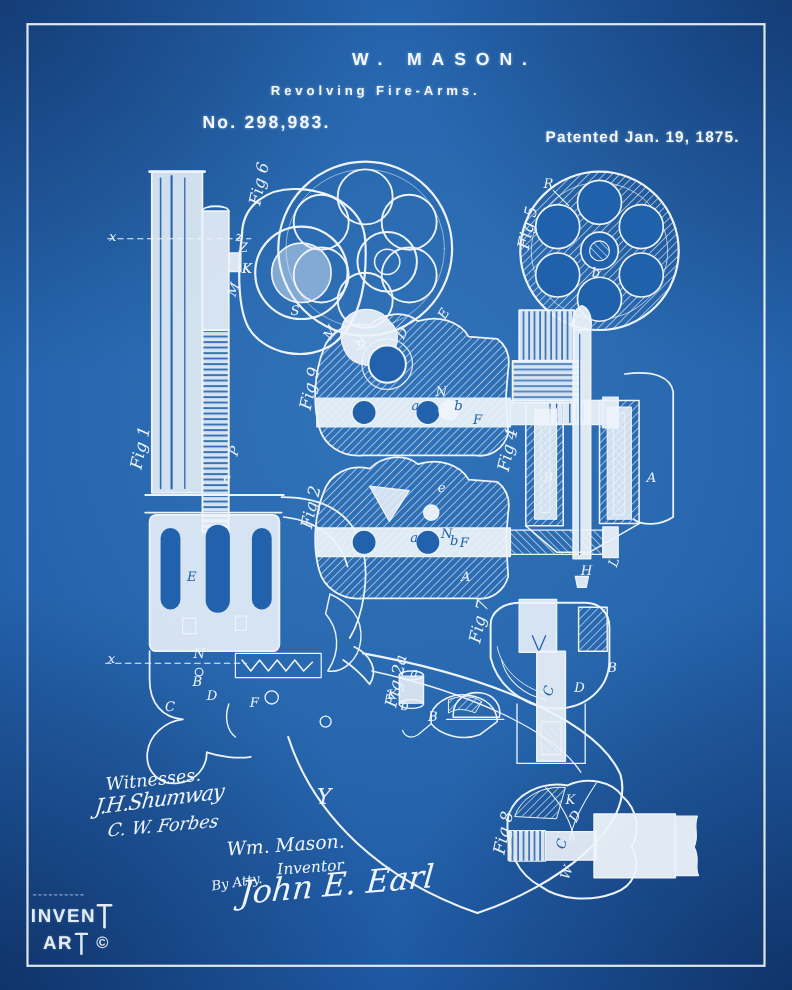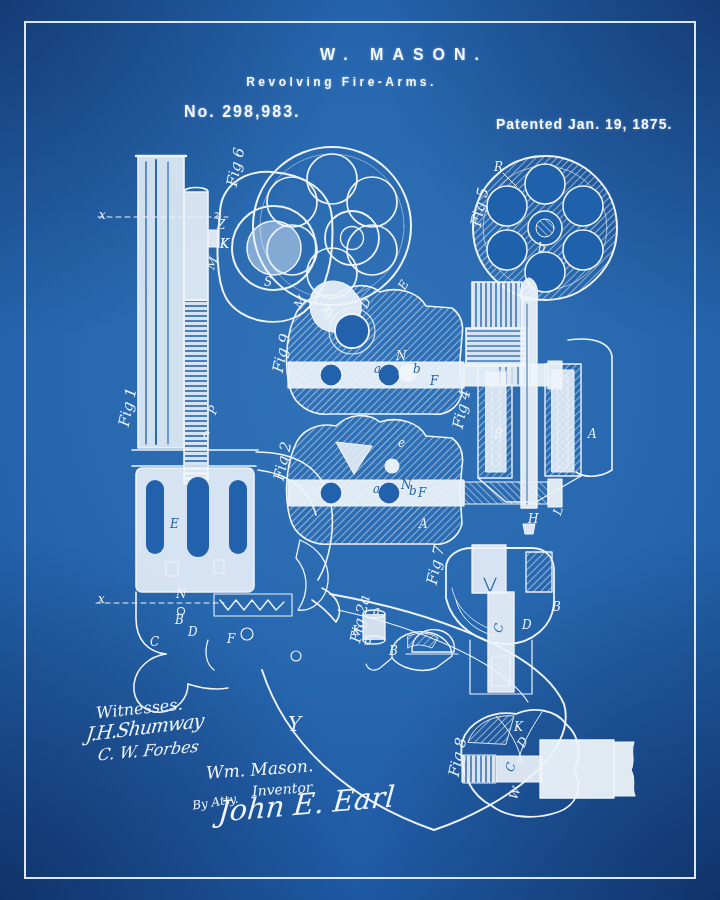--- a/index.html
+++ b/index.html
@@ -303,14 +303,35 @@
     </div>
 
   <div class="sig s-witnesses">Witnesses.</div>
   <div class="sig s-w1">J.H.Shumway</div>
   <div class="sig s-w2">C. W. Forbes</div>
   <div class="sig s-inv">Wm. Mason.</div>
   <div class="sig s-role">Inventor</div>
   <div class="sig s-atty">By Atty.</div>
   <div class="sig s-sig">John E. Earl</div>
 
+  <div class="wm">
+    <div class="wm-row">
+      <span class="wm-txt">INVEN</span>
+      <svg width="16" height="26" viewBox="0 0 16 26">
+        <g stroke="#e4edf6" stroke-width="2.4" stroke-linecap="round" fill="none">
+          <line x1="2" y1="3" x2="14" y2="3"></line>
+            <line x1="8" y1="3" x2="8" y2="23"></line>
+        </g>
+      </svg>
+    </div>
+    <div class="wm-row wm-row2">
+      <span class="wm-txt">AR</span>
+      <svg width="14" height="22" viewBox="0 0 14 22">
+        <g stroke="#e4edf6" stroke-width="2.2" stroke-linecap="round" fill="none">
+          <line x1="2" y1="2" x2="12" y2="2"></line>
+            <line x1="7" y1="2" x2="7" y2="20"></line>
+        </g>
+      </svg>
+      <span class="wm-c">©</span>
+    </div>
+  </div>
 
 </div>
 
 </body></html>

